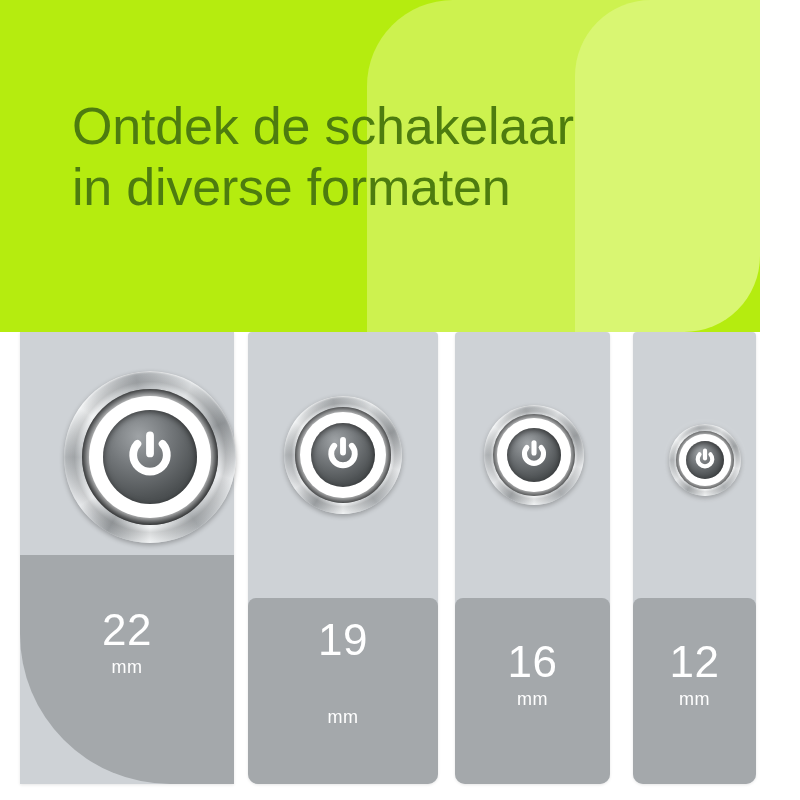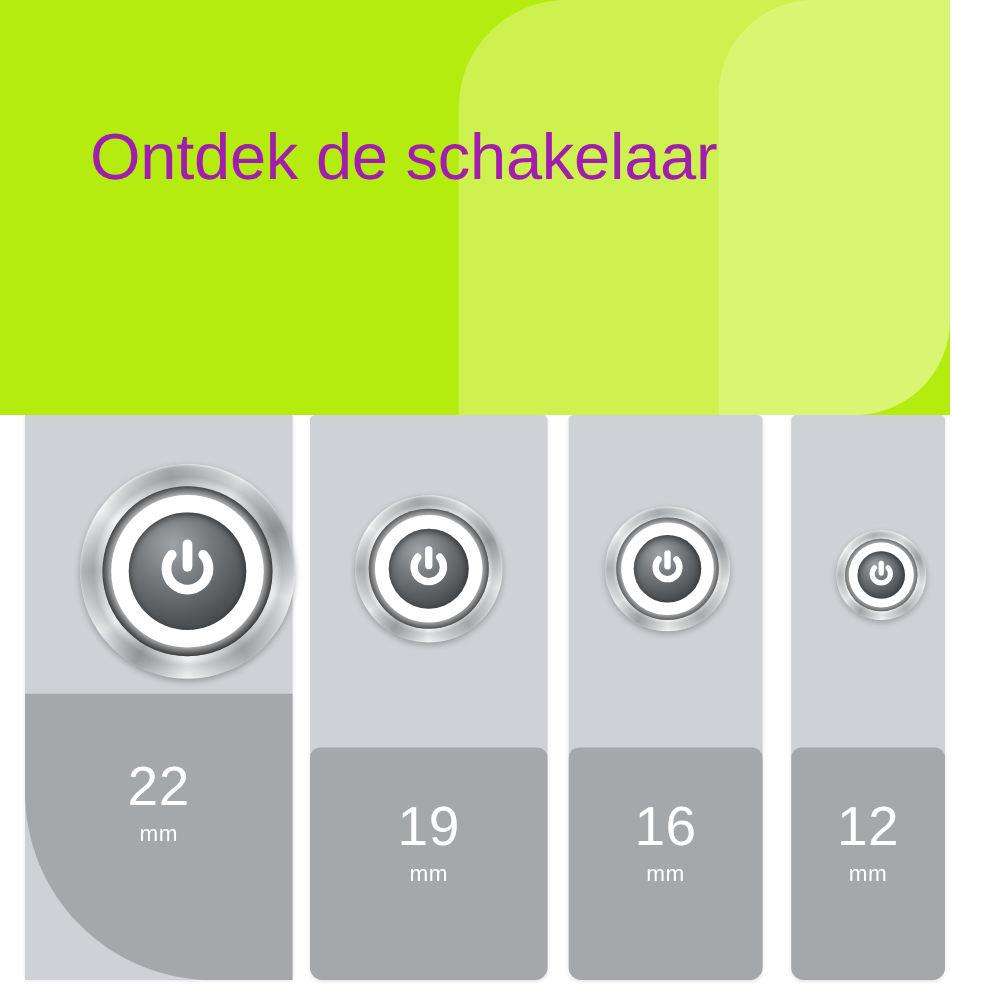--- a/index.html
+++ b/index.html
@@ -169,21 +169,21 @@
     width: 185px; height: 332px;
     background: #d9f672;
     border-radius: 76px 0 76px 0;
   }
 
   .banner-title {
     position: absolute;
     left: 72px;
     top: 96px;
     width: 660px;
-    color: #a21caf;
+    color: #4d7c0f;
     font-size: 52px;
     line-height: 1.18;
     font-weight: 400;
     letter-spacing: -0.2px;
     white-space: pre-line;
   }
 </style>
 </head>
 <body>
 
@@ -224,21 +224,21 @@
         <div class="pb-face" style="inset:27px;">
           <div class="pb-glyph">
             <svg width="42" height="42" viewBox="0 0 100 100" aria-hidden="true">
               <path d="M50 14 L50 44" stroke="#ffffff" stroke-width="14" stroke-linecap="round" fill="none"></path>
               <path d="M29 28 A28 28 0 1 0 71 28" stroke="#ffffff" stroke-width="14" stroke-linecap="round" fill="none"></path>
             </svg>
           </div>
         </div>
       </div>
 
-      <div class="col-label-panel" style="top:266px; padding-top:42px;">
+      <div class="col-label-panel" style="top:266px; padding-top:20px;gap:40px;">
         <span class="mm-number">19</span>
         <span class="mm-unit">mm</span>
       </div>
     </div>
 
     <div class="column rest" style="left:455px; width:155px;">
       <div class="col-card"></div>
 
       <div class="power-btn" style="left:79px; top:123px; width:100px; height:100px;">
         <div class="pb-bezel"></div>
@@ -282,16 +282,16 @@
         <span class="mm-unit">mm</span>
       </div>
     </div>
 
   </div>
 
   <div class="banner">
     <div class="banner-base"></div>
     <div class="banner-blob-a"></div>
     <div class="banner-blob-b"></div>
-    <div class="banner-title"><span>Ontdek de schakelaar</span><br></div>
+    <div class="banner-title"><span>Ontdek de schakelaar</span><br><span>in diverse formaten</span></div>
   </div>
 
 </div>
 
 </body></html>

